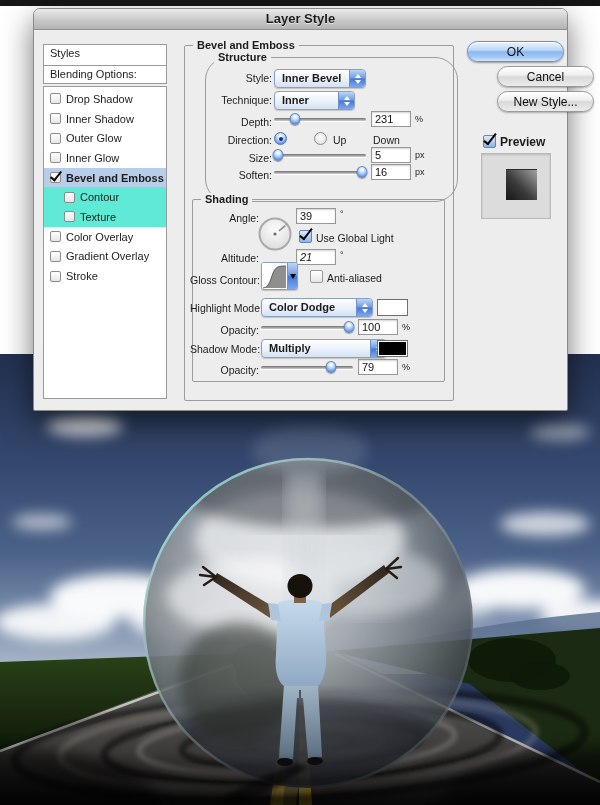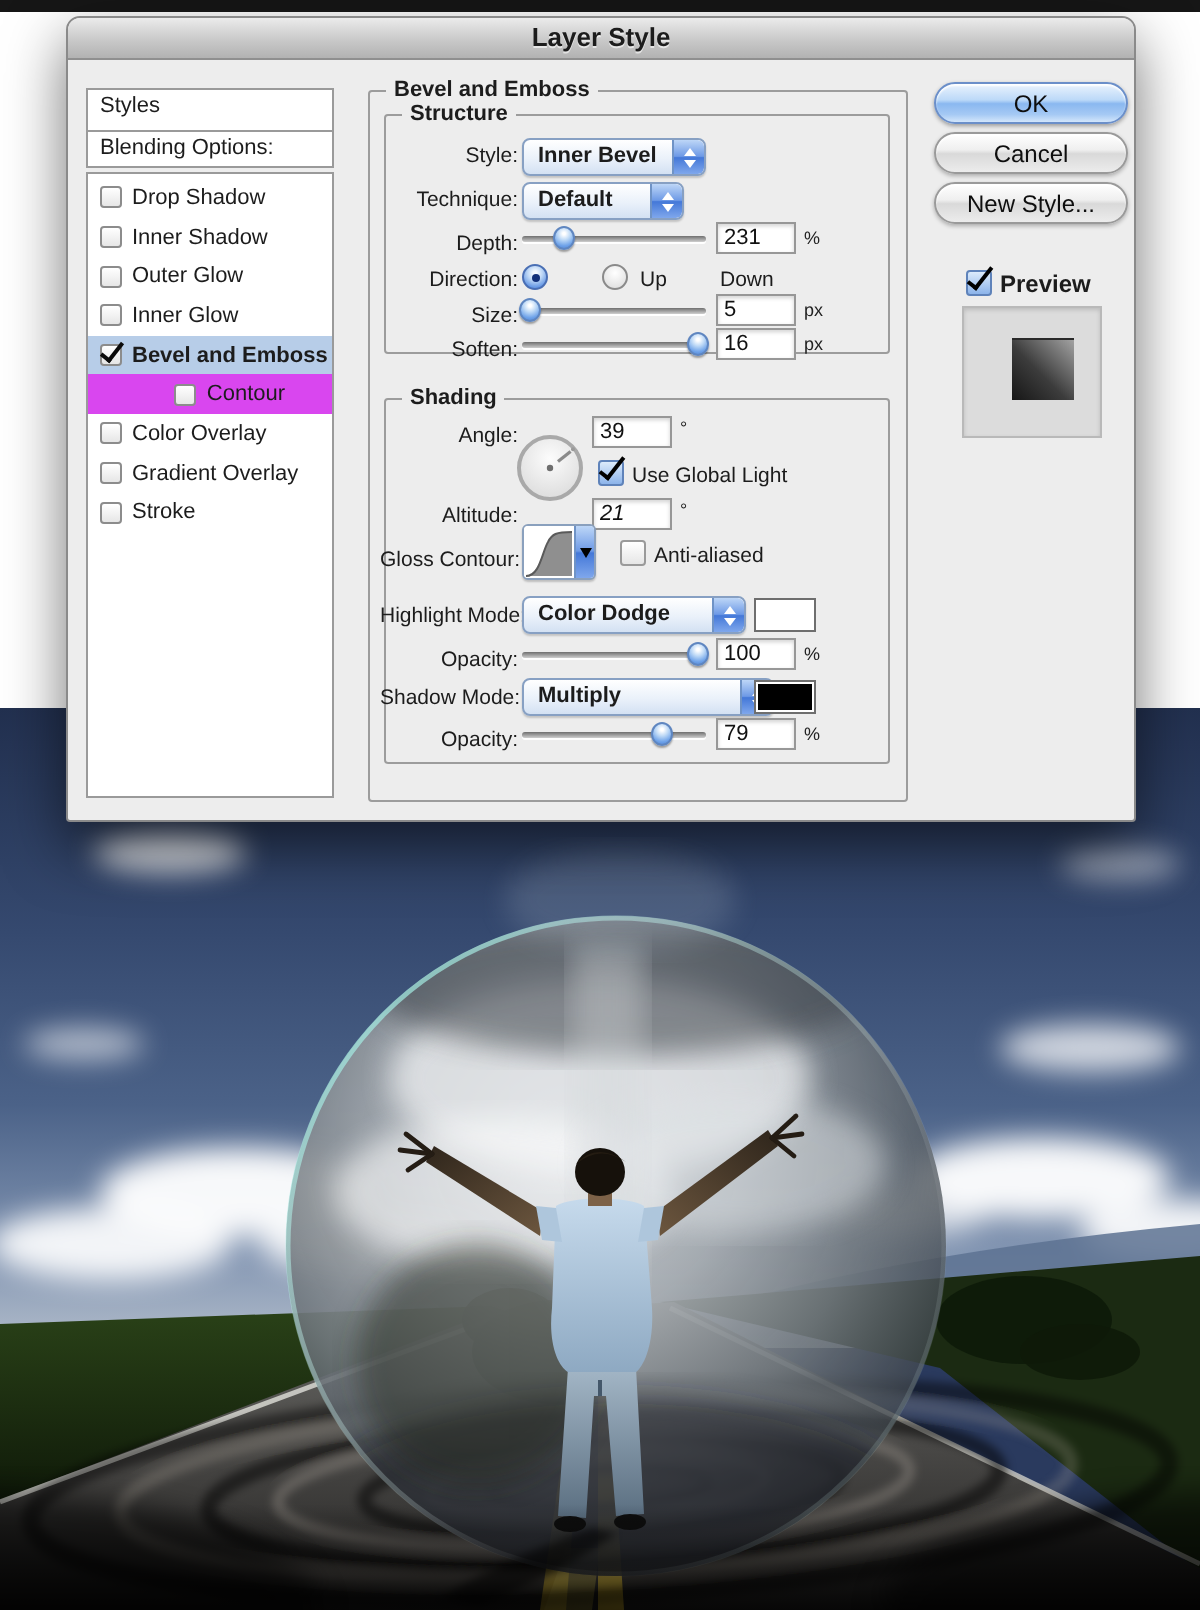--- a/index.html
+++ b/index.html
@@ -23,32 +23,32 @@
   .content { position:absolute; top:21px; left:0; right:0; bottom:0; font-size:11px; color:#1c1c1c; }
 
   
   .sbox { position:absolute; left:9px; width:124px; background:#fff; border:1px solid #9a9a9a; }
   .sbox.head { top:14px; height:28px; line-height:17px; padding-left:6px; }
   .sbox.blend { top:35px; height:19px; line-height:17px; padding-left:6px; }
   .sbox.list { top:56px; height:313px; padding-top:2px; }
   .srow { height:19.7px; display:flex; align-items:center; padding-left:6px; }
   .srow.indent { padding-left:20px; }
   .srow.sel { background:#b7cde8; font-weight:bold; }
-  .srow.tint { background:#d946ef;justify-content:center; }
+  .srow.tint { background:#5eead4; }
   .cb { width:11px; height:11px; border:1px solid #8c8c8c; border-radius:2px;
         background:linear-gradient(#ffffff,#e6e6e6); margin-right:5px; position:relative; flex:none; }
   .cb.on::after { content:""; position:absolute; left:2px; top:-4px; width:4px; height:10px;
         border-right:2px solid #0a0a0a; border-bottom:2px solid #0a0a0a; transform:rotate(38deg); }
 
   
   .fs { position:absolute; border:1px solid #9c9c9c; border-radius:2px; }
   .fs > .legend { position:absolute; top:-7px; left:8px; background:#ededed; padding:0 4px;
                   font-weight:bold; white-space:nowrap; }
   #fs-outer { left:150px; top:15px; width:270px; height:356px; }
-  #fs-structure { left:7px; top:11px; width:253px; height:120px; }
+  #fs-structure { left:20px; top:11px; width:253px; height:145px;border-radius:23px; }
   #fs-shading   { left:7px; top:153px; width:253px; height:183px; }
 
   .flabel { position:absolute; width:92px; left:-26px; text-align:right; font-size:10.5px;
             white-space:nowrap; color:#1c1c1c;padding-left:23px; }
   .vbox { position:absolute; width:40px; height:16px; border:1px solid #979797; background:#fff;
           font-family:"Liberation Sans",sans-serif; font-size:11px; padding:0 3px; color:#111;
           box-shadow:inset 0 1px 2px rgba(0,0,0,.18); }
   .unit { position:absolute; font-size:9px; color:#222; }
 
   .popup { position:absolute; height:19px; border:1px solid #87a0c3; border-radius:4px;
@@ -97,21 +97,21 @@
   .contour .cap i { width:0; height:0; border-left:3px solid transparent; border-right:3px solid transparent;
                   border-top:5px solid #000; }
 
   
   .btn { position:absolute; left:433px; width:97px; height:21px; border-radius:11px;
          display:flex; align-items:center; justify-content:center; font-size:12px; color:#0e0e0e;
          cursor:default; }
   .btn.blue  { background:linear-gradient(#eaf3fd,#bcd9f8 42%,#8ab8f0 52%,#a5c9f4 80%,#d3e6fb);
                border:1px solid #6b8fc9; box-shadow:0 1px 2px rgba(0,0,0,.35), inset 0 1px 1px #fff; }
   .btn.white { background:linear-gradient(#ffffff,#efefef 42%,#d9d9d9 52%,#ececec);
-               border:1px solid #9a9a9a; box-shadow:0 1px 2px rgba(0,0,0,.28), inset 0 1px 1px #fff; }
+               border:1px solid #9a9a9a; box-shadow:0 1px 2px rgba(0,0,0,.28), inset 0 1px 1px #fff;margin-left:30px; }
   .preview-label { position:absolute; left:466px; top:105px; font-size:12px; font-weight:bold; }
   .thumb-well { position:absolute; left:447px; top:123px; width:70px; height:66px;
                 background:#dcdcdc; border:1px solid #b9b9b9; box-shadow:inset 0 1px 2px rgba(0,0,0,.15); }
   .thumb-grad { position:absolute; left:24px; top:15px; width:31px; height:31px;
                 background:linear-gradient(225deg,#a2a2a2,#3c3c3c 55%,#161616); border-top:1px solid #2a2a2a; }
 </style>
 </head>
 <body>
 
 <div class="photo">
@@ -298,20 +298,24 @@
         <span>Inner Glow</span>
         </div>
       <div class="srow sel">
         <span class="cb on"></span>
         <span>Bevel and Emboss</span>
         </div>
       <div class="srow tint indent">
         <span class="cb"></span>
         <span>Contour</span>
         </div>
+      <div class="srow tint indent">
+        <span class="cb"></span>
+        <span>Texture</span>
+        </div>
       <div class="srow">
         <span class="cb"></span>
         <span>Color Overlay</span>
         </div>
       <div class="srow">
         <span class="cb"></span>
         <span>Gradient Overlay</span>
         </div>
       <div class="srow">
         <span class="cb"></span>
@@ -329,21 +333,21 @@
         <div class="popup" style="left:68px;top:11px;width:92px">
           <span class="txt">Inner Bevel</span>
           <span class="caps">
               <i class="tri-up"></i>
               <i class="tri-dn"></i>
             </span>
         </div>
 
         <div class="flabel" style="top:36px">Technique:</div>
         <div class="popup" style="left:68px;top:33px;width:81px">
-          <span class="txt">Default</span>
+          <span class="txt">Inner</span>
           <span class="caps">
               <i class="tri-up"></i>
               <i class="tri-dn"></i>
             </span>
         </div>
 
         <div class="flabel" style="top:58px">Depth:</div>
         <div class="slider" style="left:68px;top:55px">
           <div class="track"></div>
             <div class="thumb" style="left: 23%;"></div>

